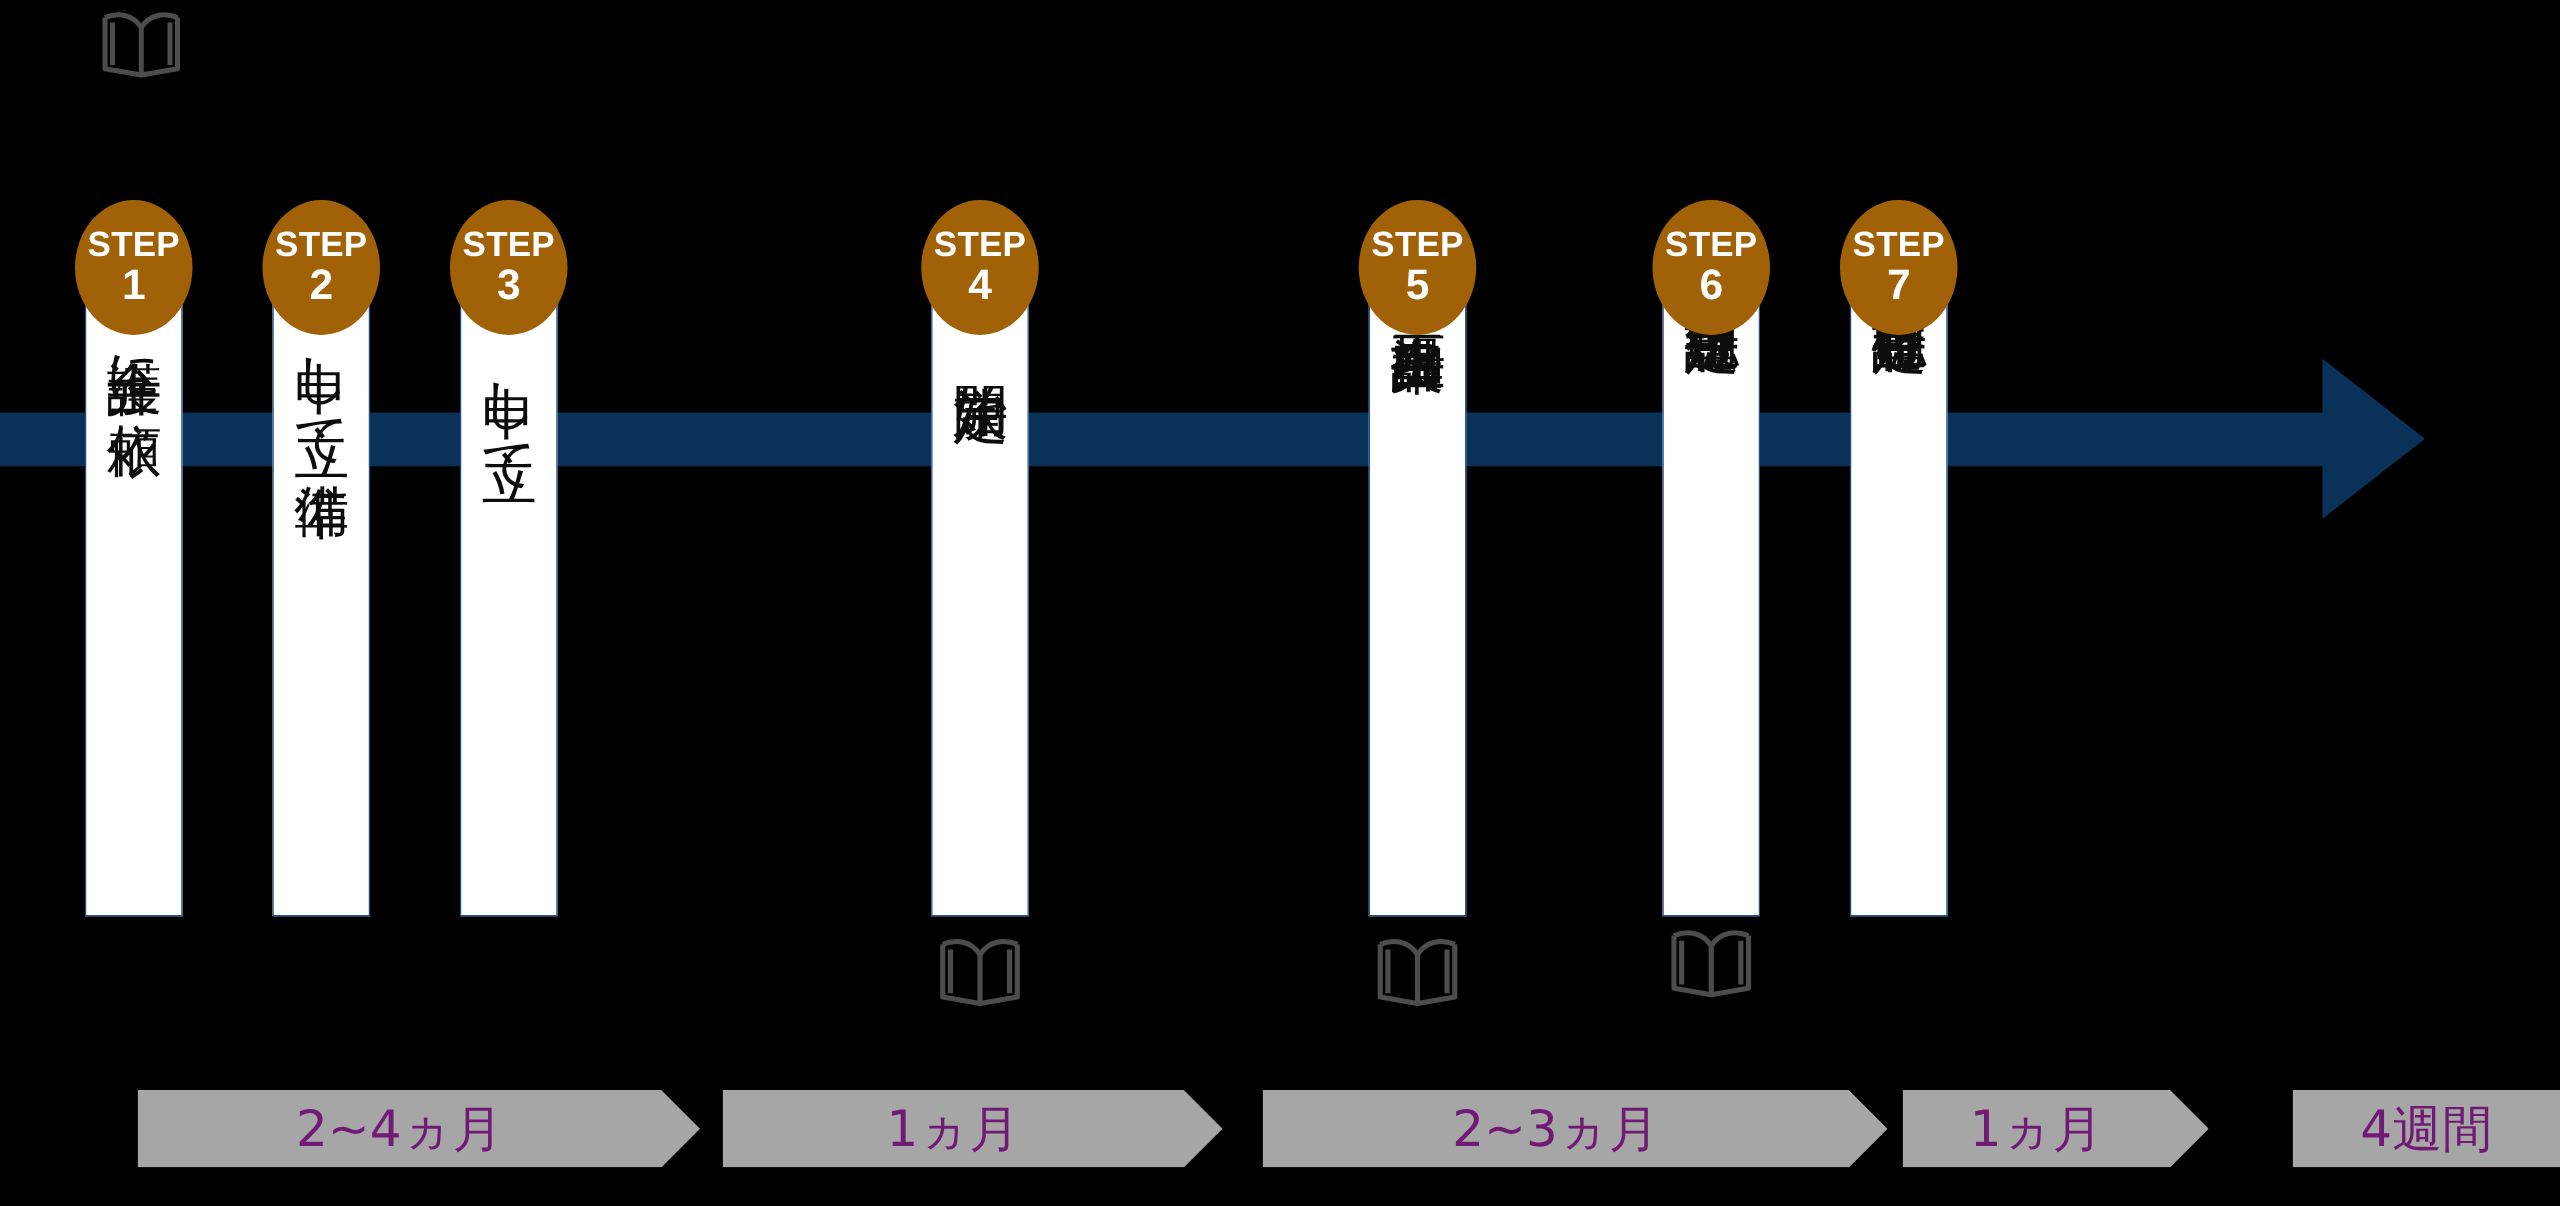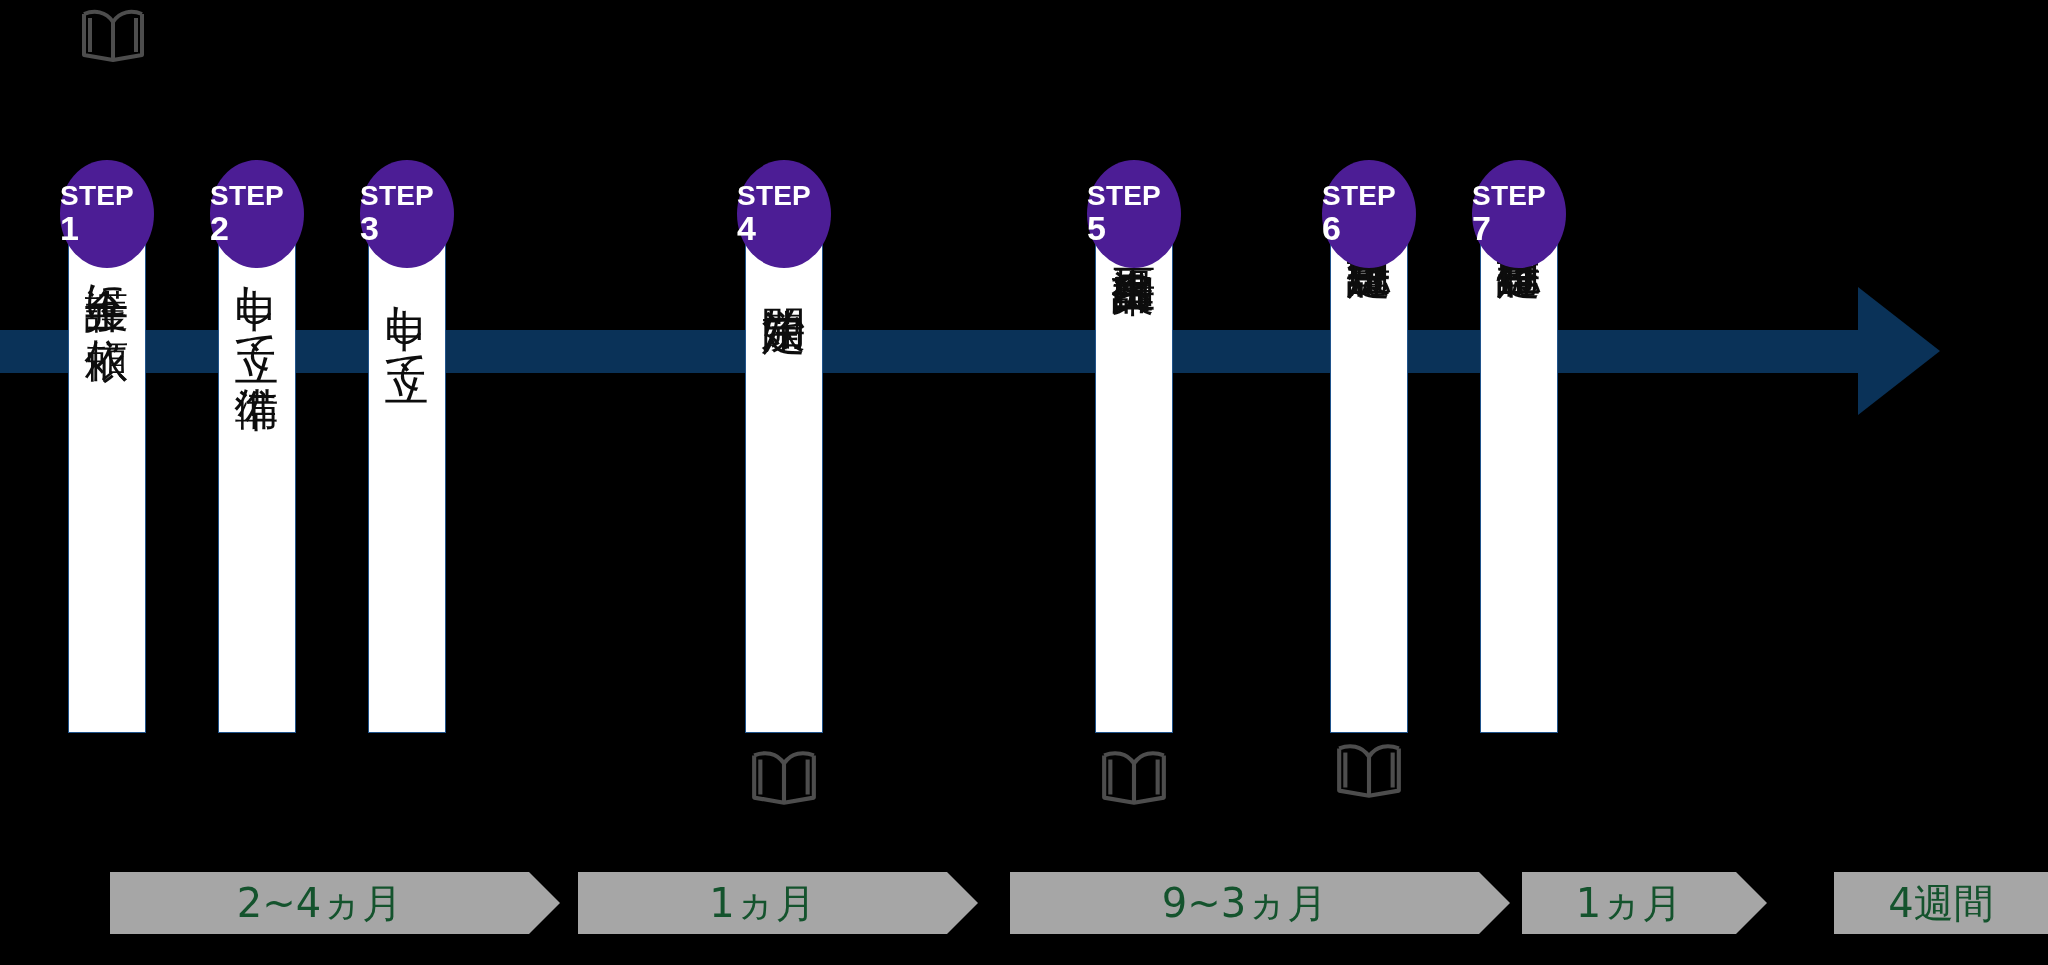--- a/index.html
+++ b/index.html
@@ -27,22 +27,22 @@
 
   
   .step-col{
     position:absolute;width:78px;background:#ffffff;
     border:1.5px solid #20548c;
     box-sizing:border-box;
   }
   .step-label{
     position:absolute;
     width:94px;height:108px;border-radius:50%;
-    background:#4c1d95;color:#fff;
-    display:flex;flex-direction:column;align-items:flex-start;justify-content:center;
+    background:#a16207;color:#fff;
+    display:flex;flex-direction:column;align-items:center;justify-content:center;
     line-height:1.02;
     z-index:5;
   }
   .step-label .step-word{
     font-size:28px;font-weight:bold;letter-spacing:.2px;
   }
   .step-label .step-num{
     font-size:34px;font-weight:bold;margin-top:1px;
   }
   .step-text{
@@ -55,21 +55,21 @@
     color:#0d0d0d;
     letter-spacing:0px;
     display:flex;justify-content:flex-start;align-items:center;
     white-space:nowrap;
   }
 
   
   .duration{
     position:absolute;top:872px;height:62px;
     background:#a6a6a6;
-    color:#14532d;
+    color:#701a75;
     display:flex;align-items:center;justify-content:center;
     font-family:"DejaVu Sans","Liberation Sans",sans-serif;
     font-size:40px;
     letter-spacing:0px;
     box-sizing:border-box;
   }
   .duration.chev{
     clip-path:polygon(0 0, calc(100% - 31px) 0, 100% 50%, calc(100% - 31px) 100%, 0 100%);
     padding-right:31px;
   }
@@ -185,21 +185,21 @@
 
   <div class="duration chev" style="left:110px;width:450px;">
     <span>2~4ヵ月</span>
   </div>
 
   <div class="duration chev" style="left:578px;width:400px;">
     <span>1ヵ月</span>
   </div>
 
   <div class="duration chev" style="left:1010px;width:500px;">
-    <span>9~3ヵ月</span>
+    <span>2~3ヵ月</span>
   </div>
 
   <div class="duration chev" style="left:1522px;width:245px;">
     <span>1ヵ月</span>
   </div>
 
   <div class="duration chev" style="left:1834px;width:245px;">
     <span>4週間</span>
   </div>
 

